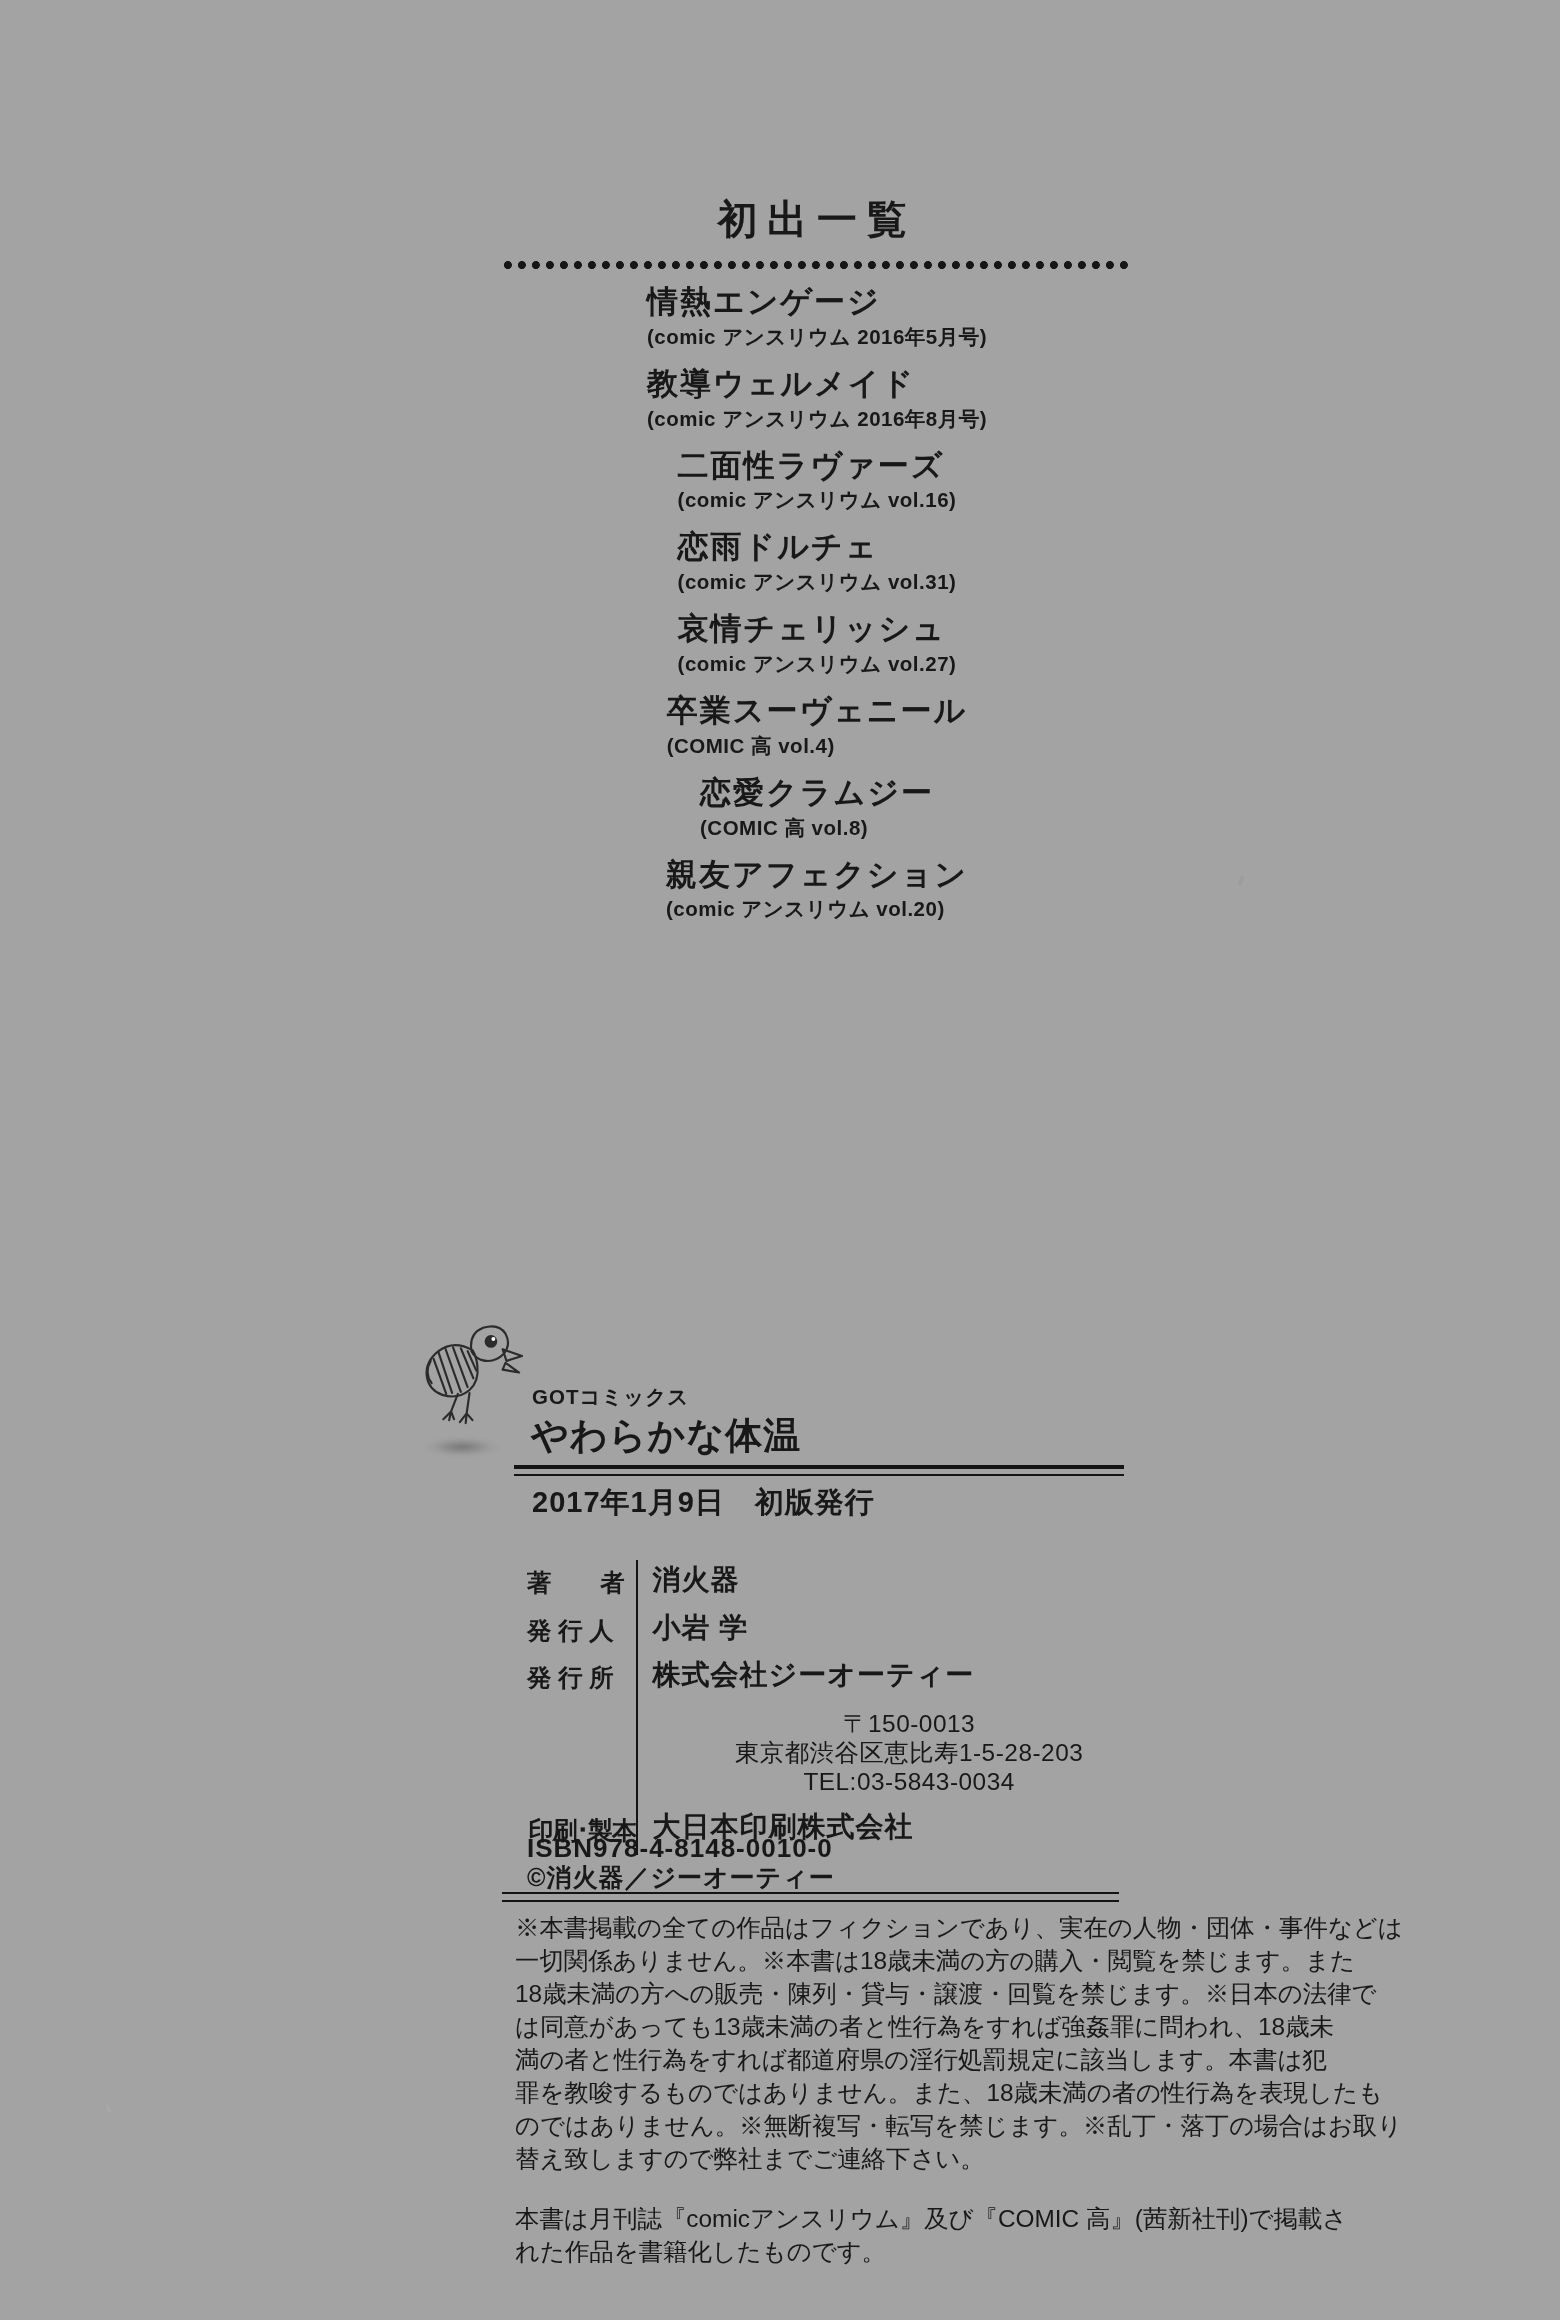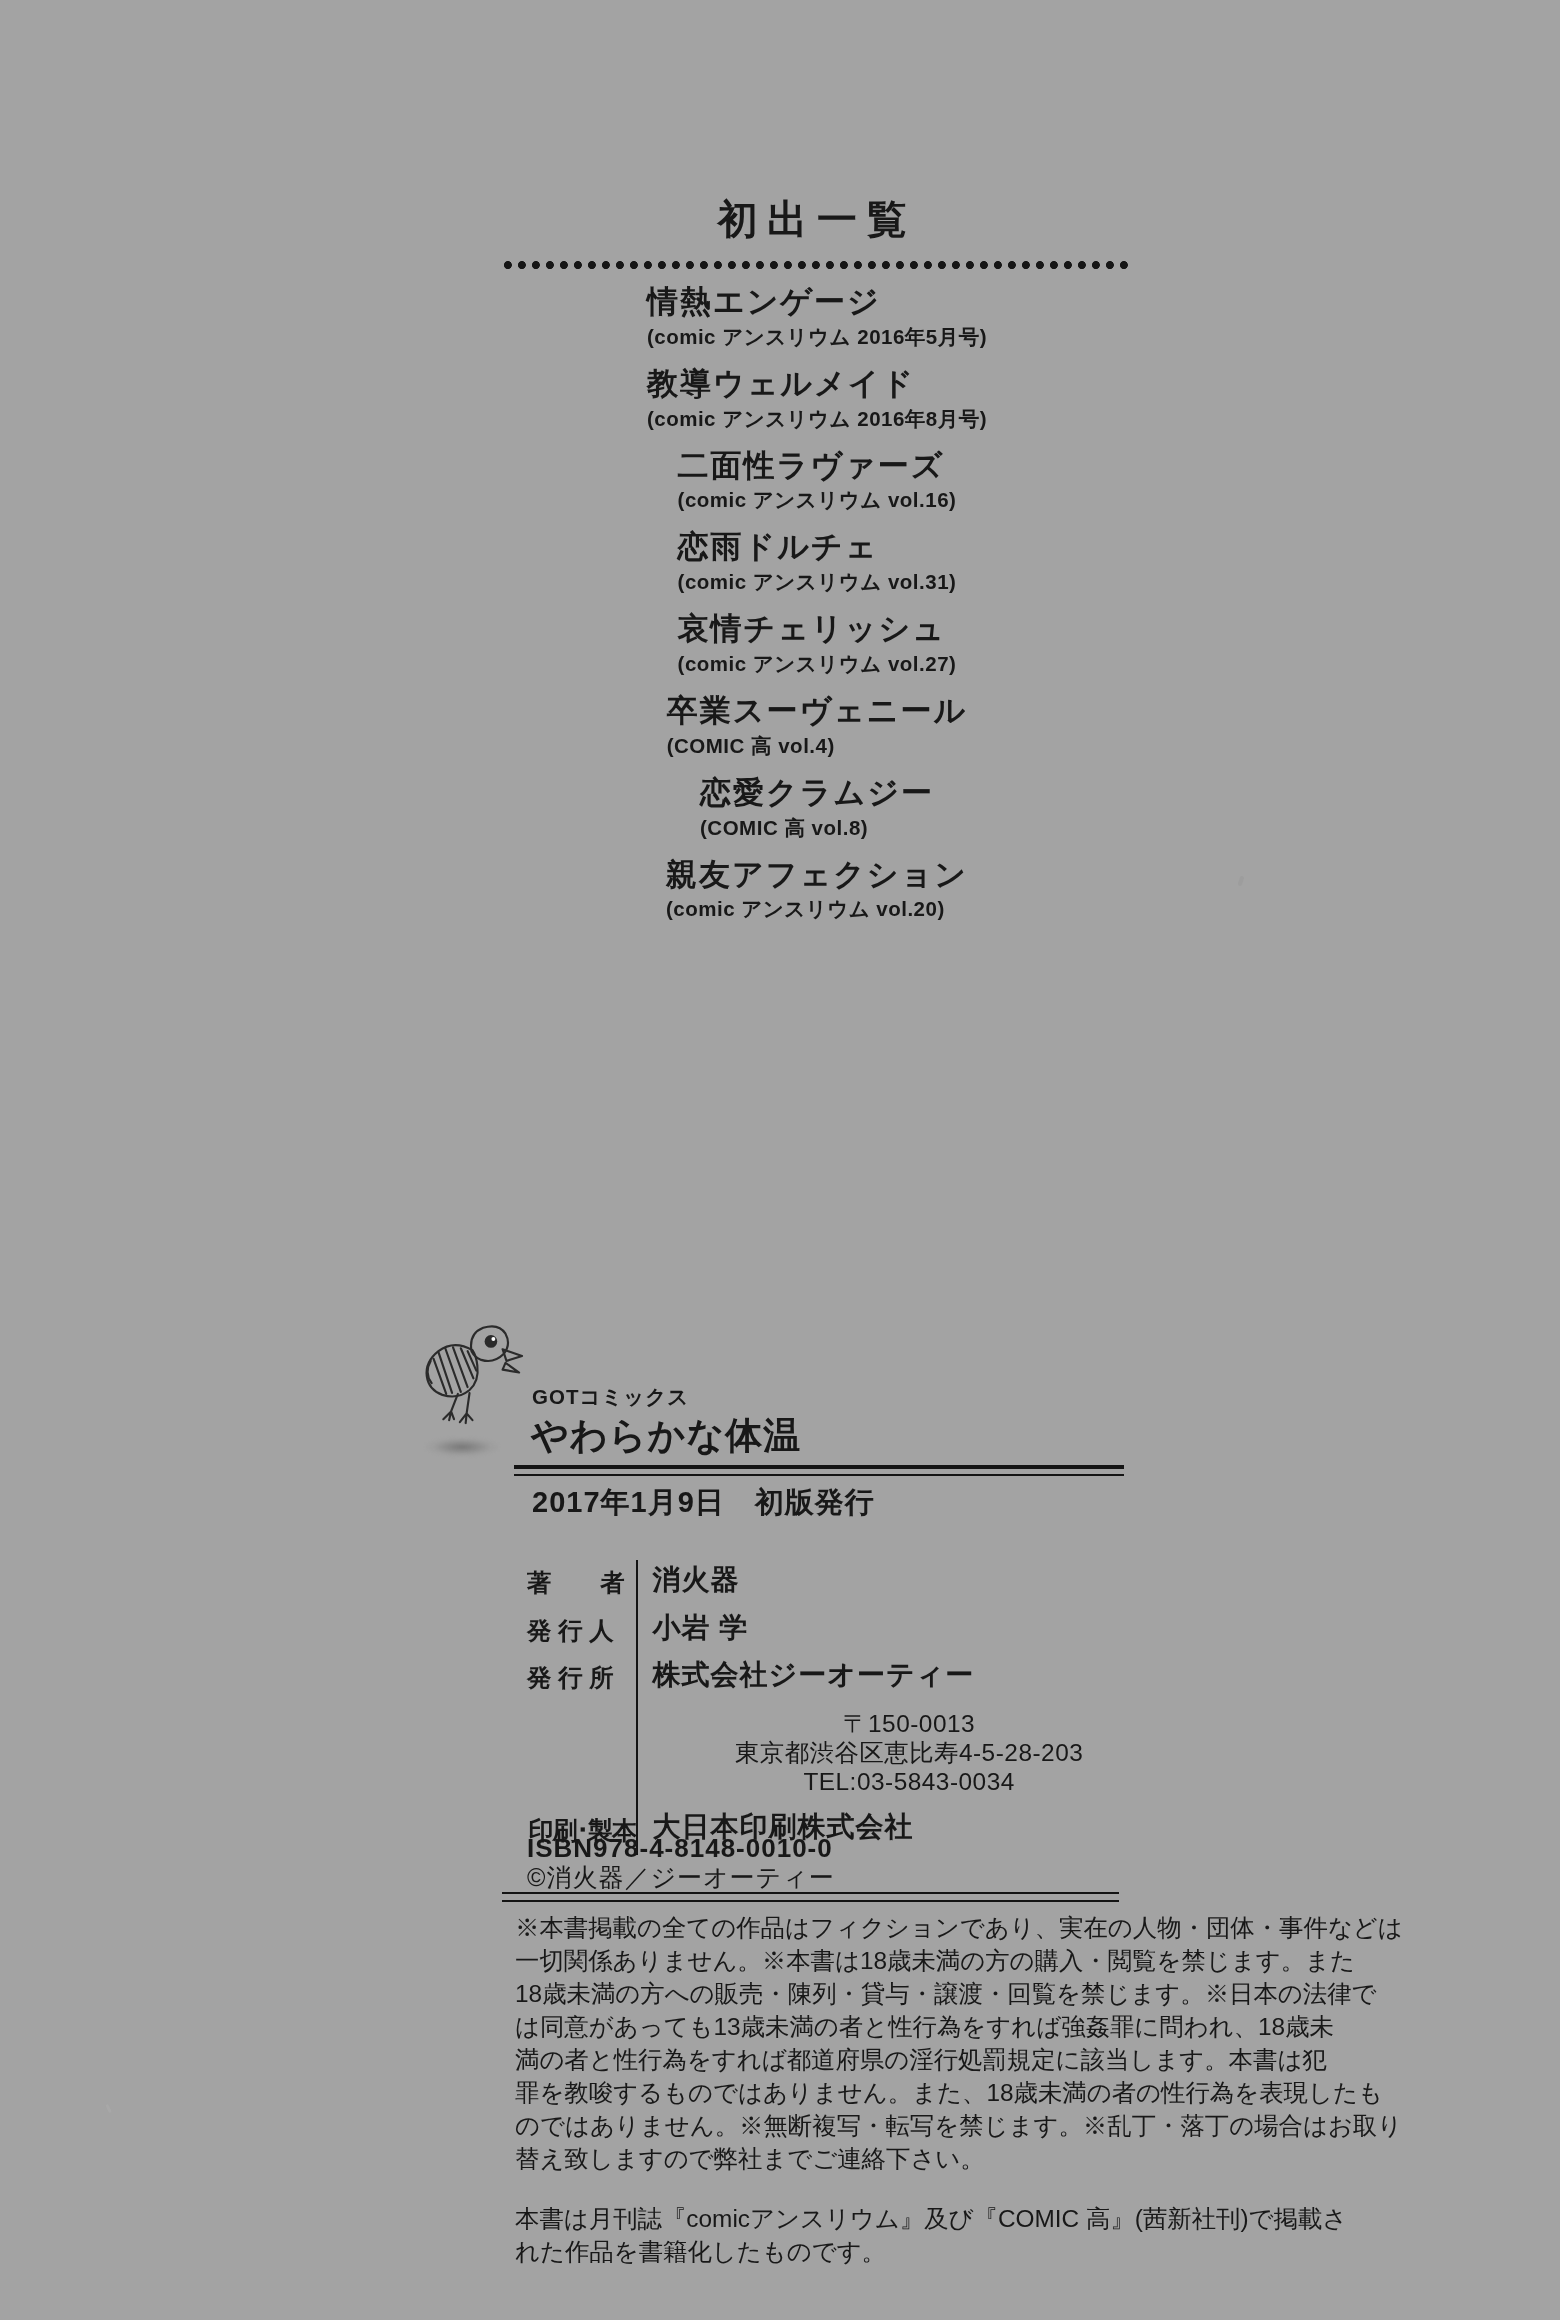--- a/index.html
+++ b/index.html
@@ -48,21 +48,21 @@
   .credit-label { font-size:24.4px; font-weight:600; padding-top:7.8px; line-height:1.2; white-space:nowrap; }
   .credit-label.small { font-size:25px; letter-spacing:-1px;text-align:right; }
   .credit-value {
     border-left:2.9px solid #141414; padding:3.9px 0 11.7px 14.6px;
     font-size:28px; font-weight:600; letter-spacing:1px; line-height:1.15; white-space:nowrap;
   }
   .credit-details { margin-top:17px; padding-left:14.6px; font-size:24.4px; font-weight:400; letter-spacing:0.5px;text-align:center; }
   .credit-details div { line-height:29px; }
 
   .isbn { position:absolute; left:527px; top:1833px; font-size:26px; font-weight:600; letter-spacing:1px; }
-  .copyright { position:absolute; left:527px; top:1861px; font-size:25px; font-weight:400; letter-spacing:1px; }
+  .copyright { position:absolute; left:527px; top:1861px; font-size:25px; font-weight:700; letter-spacing:1px; }
 
   .notice-rule {
     position:absolute; left:502px; top:1892px; width:617px; height:9.8px;
     border-top:2.9px solid #141414; border-bottom:2.9px solid #141414;
   }
   .disclaimer { position:absolute; left:515px; top:1911px; }
   .disclaimer div { font-size:24.4px; font-weight:400; line-height:33px; white-space:nowrap; letter-spacing:0; }
   .note { position:absolute; left:515px; top:2202px; }
   .note div { font-size:24.4px; font-weight:400; line-height:33px; white-space:nowrap; }
 
@@ -146,21 +146,21 @@
     <div class="credit-value">消火器</div>
 
     <div class="credit-label">発 行 人</div>
     <div class="credit-value">小岩 学</div>
 
     <div class="credit-label">発 行 所</div>
     <div class="credit-value">
       <span>株式会社ジーオーティー</span>
       <div class="credit-details">
         <div>〒150-0013</div>
-        <div>東京都渋谷区恵比寿4-5-28-203</div>
+        <div>東京都渋谷区恵比寿1-5-28-203</div>
         <div>TEL:03-5843-0034</div>
       </div>
     </div>
 
     <div class="credit-label small">印刷･製本</div>
     <div class="credit-value">大日本印刷株式会社</div>
   </div>
 
   <div class="isbn">ISBN978-4-8148-0010-0</div>
   <div class="copyright">©消火器／ジーオーティー</div>

